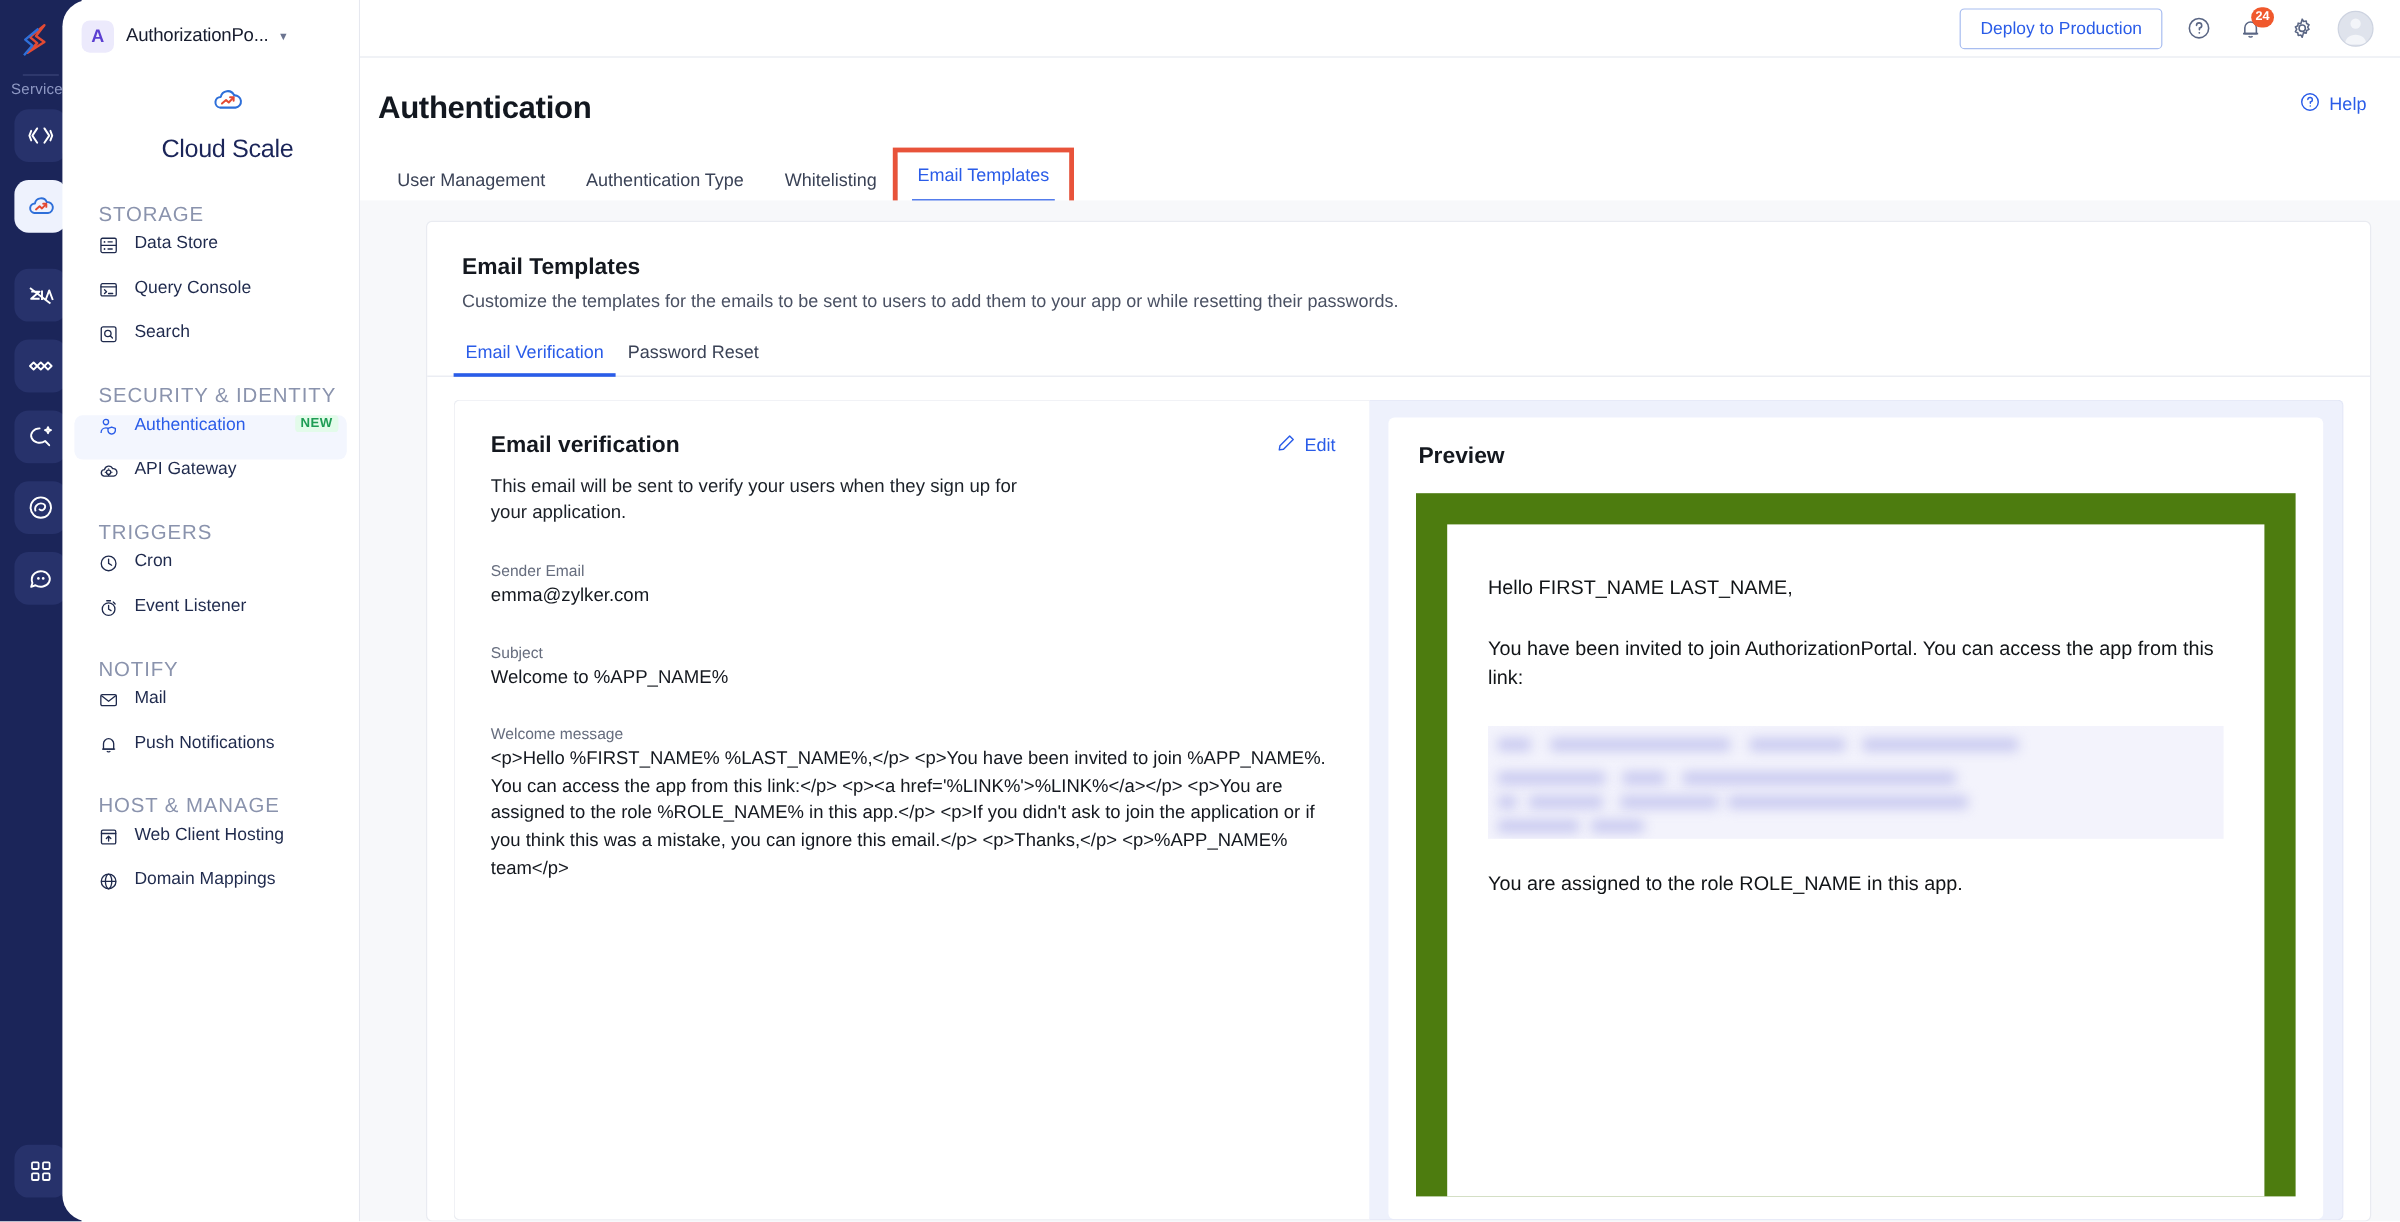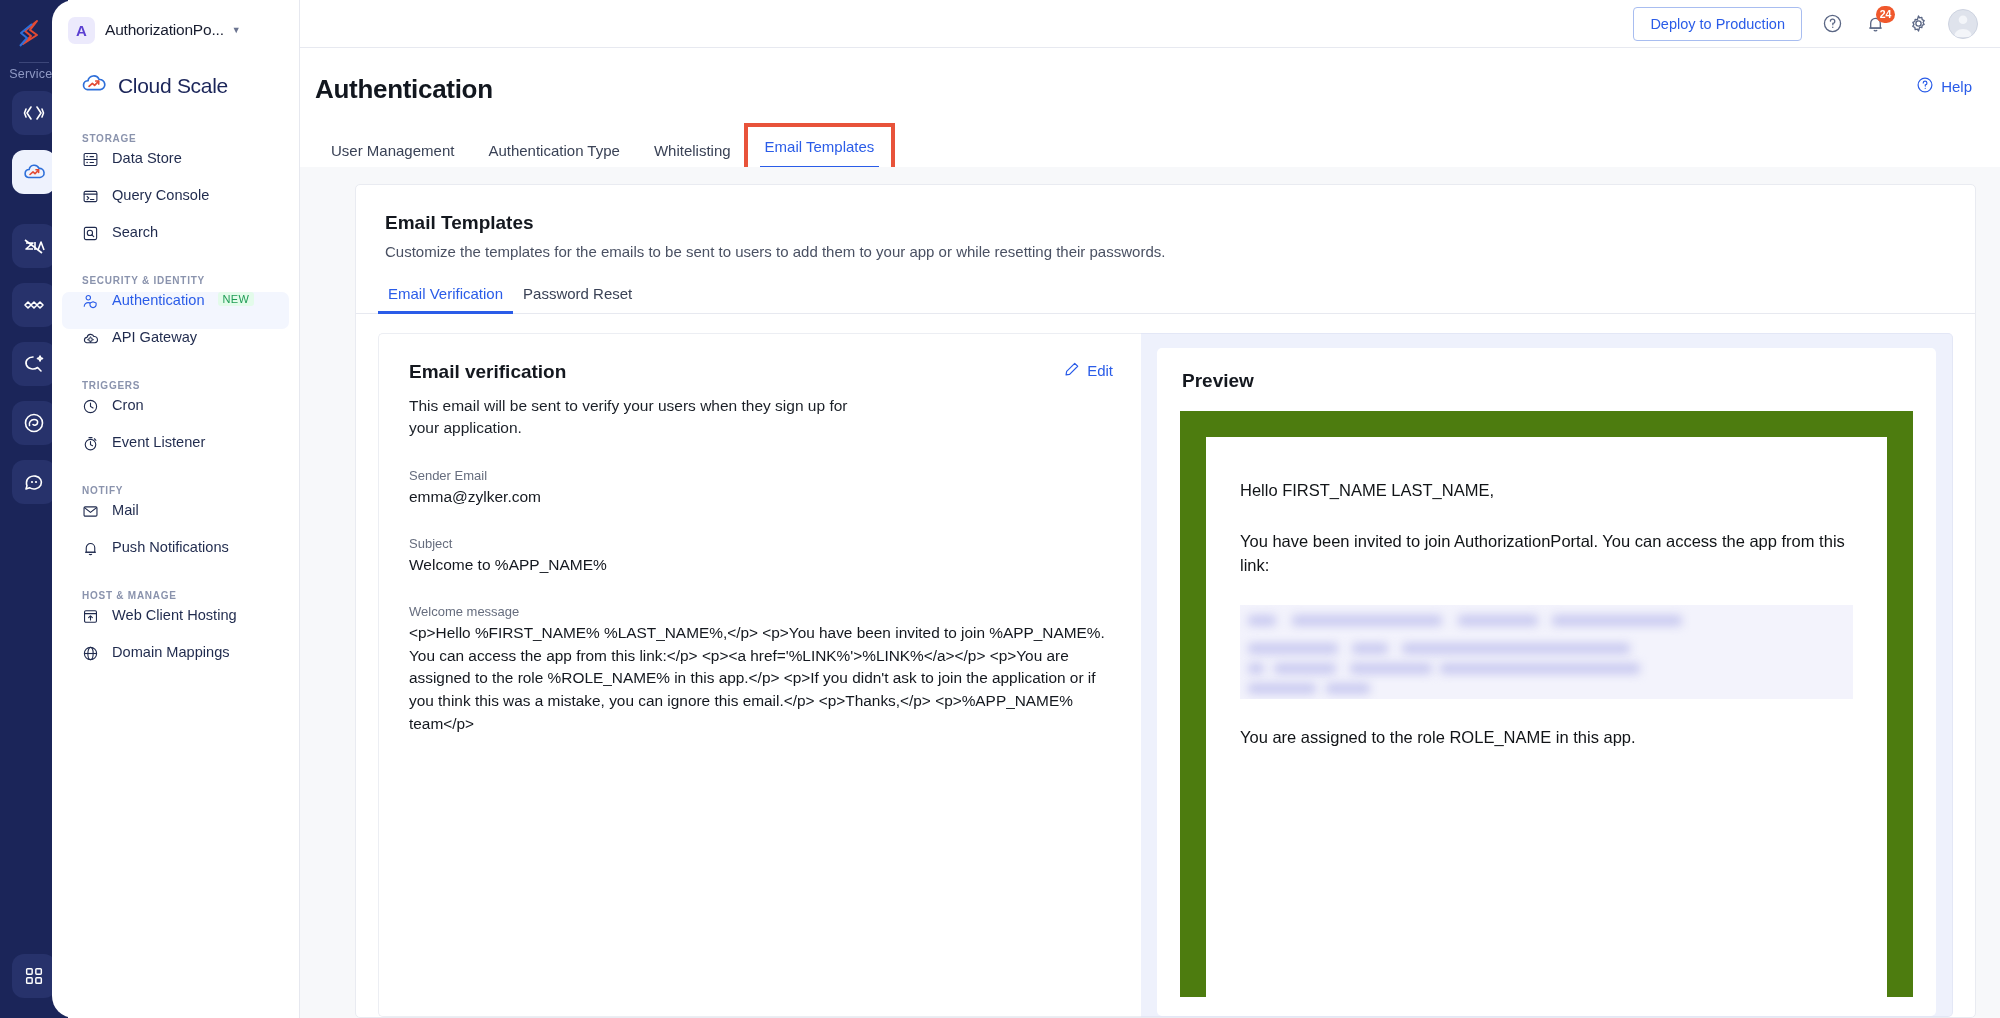--- a/index.html
+++ b/index.html
@@ -57,39 +57,40 @@
     width: 27px; height: 27px; border-radius: 7px; background: #eceafc;
     color: #5b3fd1; font-size: 15px; font-weight: 600;
     display: flex; align-items: center; justify-content: center;
   }
   #app-name { font-size: 15.5px; color: #171c2e; font-weight: 500; letter-spacing: -.2px; }
   #app-caret { color:#6b7490; font-size: 9px; margin-left: -2px; }
 
   #svc-header {
     display: flex; align-items: center; gap: 11px;
     padding: 16px 0 0 28px;
+    flex-direction: column;
   }
   #svc-title { font-size: 21px; color: #1b2559; font-weight: 500; letter-spacing:-.3px; }
 
   #nav { margin-top: 18px; padding: 0 10px; }
   .nav-group-label {
-    font-size: 10px; letter-spacing: .75px; color: #8a93ad;
-    padding: 14px 0 6px 20px; font-weight: 700;
+    font-size: 17px; letter-spacing: .75px; color: #8a93ad;
+    padding: 14px 0 6px 20px; font-weight: 400;
   }
   .nav-item {
     display: flex; align-items: flex-start; gap: 13px;
     height: 37px; padding: 0 14px 0 19px; border-radius: 7px;
     color: #1f2a4d; font-size: 14.6px; cursor: pointer;
   }
   .nav-item .ni { width:18px; height:18px; display:flex; align-items:center; justify-content:center; flex:0 0 18px; }
   .nav-item.active { background: #f3f6fe; color: #2a5ce8; }
   .nav-item.active .nav-label { color: #2a5ce8; }
   .badge-new {
     font-size: 11px; color: #1f9d55; background: #e3fbea;
-    padding: 1px 5px; border-radius: 3px; letter-spacing: .3px; font-weight: 400;
+    padding: 1px 5px; border-radius: 3px; letter-spacing: .3px; font-weight: 700; margin-left: 28px;
   }
 
   
   #topbar {
     position: absolute; left: 300px; top: 0; right: 0; height: 48px;
     background: #ffffff; border-bottom: 1px solid #e7e9f0;
     display: flex; align-items: center; justify-content: flex-end;
     padding-right: 22px; gap: 17px; z-index: 4;
   }
   #deploy-btn {

